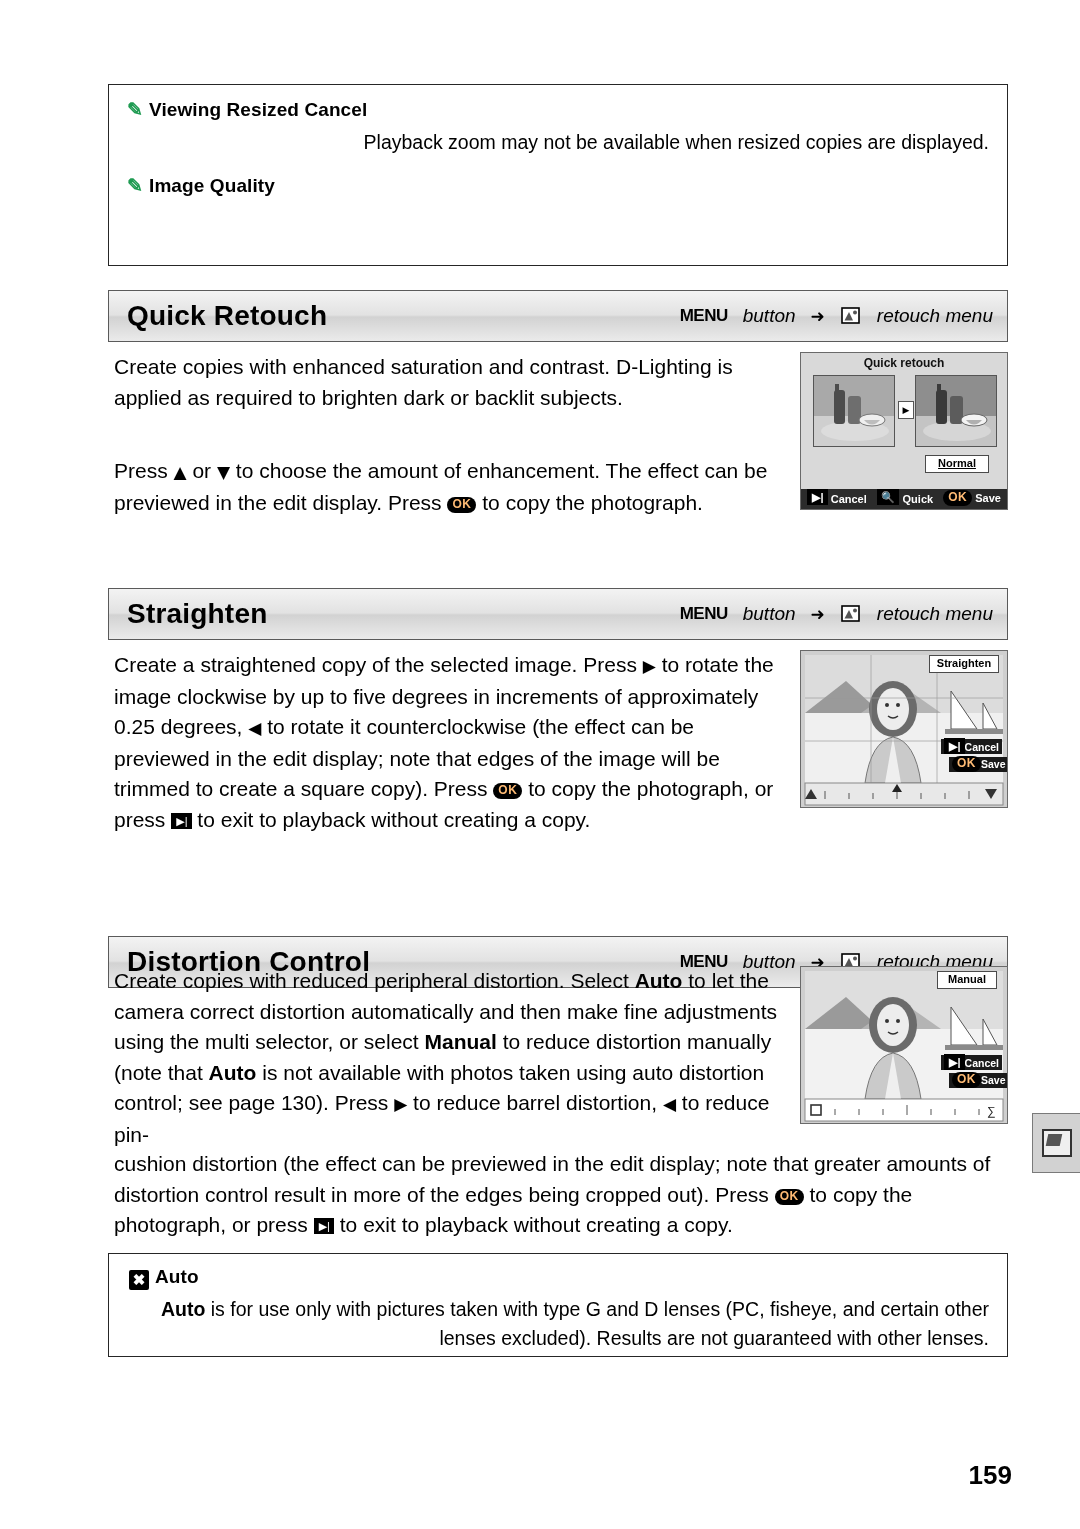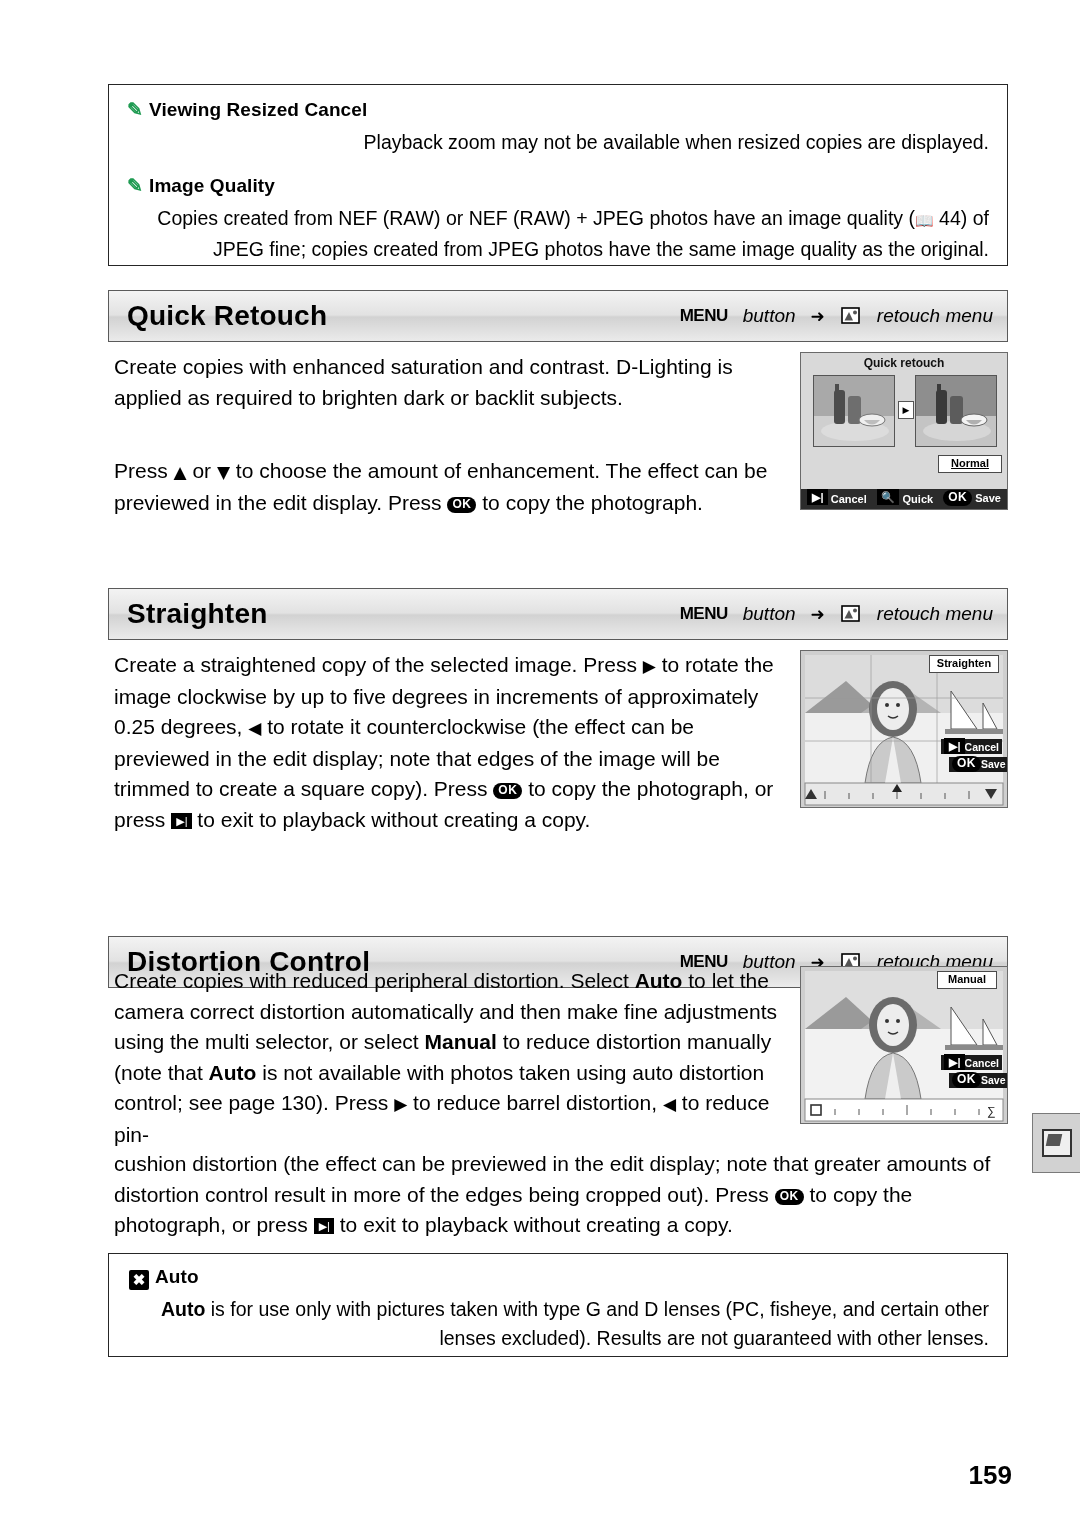--- a/index.html
+++ b/index.html
@@ -125,21 +125,21 @@
   }
   .para b { font-weight: bold; }
 
   .glyph {
     font-family: "DejaVu Sans", sans-serif;
     font-size: 17px;
   }
   .ok-glyph {
     display: inline-block;
     background: #000;
-    color: #ffffff;
+    color: #fdba74;
     border-radius: 9px;
     font-size: 12px;
     font-weight: bold;
     padding: 1px 5px 2px 5px;
     line-height: 13px;
     position: relative;
     top: -2px;
     letter-spacing: .5px;
     font-family: "Liberation Sans", sans-serif;
   }
@@ -266,23 +266,20 @@
 
     <div class="note-head">
       <span class="note-icon-pencil">✎</span>
       <span>Viewing Resized Cancel</span>
     </div>
     <div class="note-body">Playback zoom may not be available when resized copies are displayed.</div>
 
     <div class="note-head" style="margin-top:18px;">
       <span class="note-icon-pencil">✎</span>
       <span>Image Quality</span>
-    </div>
-    <div class="note-body">
-      <span>Copies created from NEF (RAW) or NEF (RAW) + JPEG photos have an image quality (</span><span class="book-glyph">📖</span>&nbsp;<span>44</span><span>) of JPEG fine; copies created from JPEG photos have the same image quality as the original.</span>
     </div>
   </div>
 
   <div class="sec-head" style="left:108px; top:290px; width:900px;">
     <span class="sec-title">Quick Retouch</span>
     <span class="sec-right">
       <span class="menu-badge">MENU</span>
       <span>button</span>
       <span class="arrow-r">➜</span>
       <span class="retouch-glyph">
@@ -326,21 +323,21 @@
         <rect width="82" height="72" fill="#8e8e8e"></rect>
         <rect y="40" width="82" height="32" fill="#c4c4c4"></rect>
         <ellipse cx="41" cy="55" rx="34" ry="10" fill="#d6d6d6"></ellipse>
         <rect x="20" y="14" width="11" height="34" rx="3" fill="#3a3a3a"></rect>
         <rect x="21" y="8" width="4" height="9" fill="#3a3a3a"></rect>
         <rect x="34" y="20" width="13" height="28" rx="3" fill="#5c5c5c"></rect>
         <ellipse cx="58" cy="44" rx="13" ry="6" fill="#f3f3f3" stroke="#666" stroke-width="1"></ellipse>
         <path d="M50 44 q8 9 16 0" fill="#b0b0b0"></path>
       </svg>
     </div>
-    <div class="sc-label" style="left:137px; top:102px; width:62px;text-decoration:underline;">Normal</div>
+    <div class="sc-label" style="left:124px; top:102px; width:62px;text-decoration:underline;">Normal</div>
     <div class="sc-bottom">
       <span>
         <span class="play-glyph">▶|</span>
         <span>Cancel</span>
       </span>
       <span>
         <span class="play-glyph">🔍</span>
         <span>Quick</span>
       </span>
       <span>

